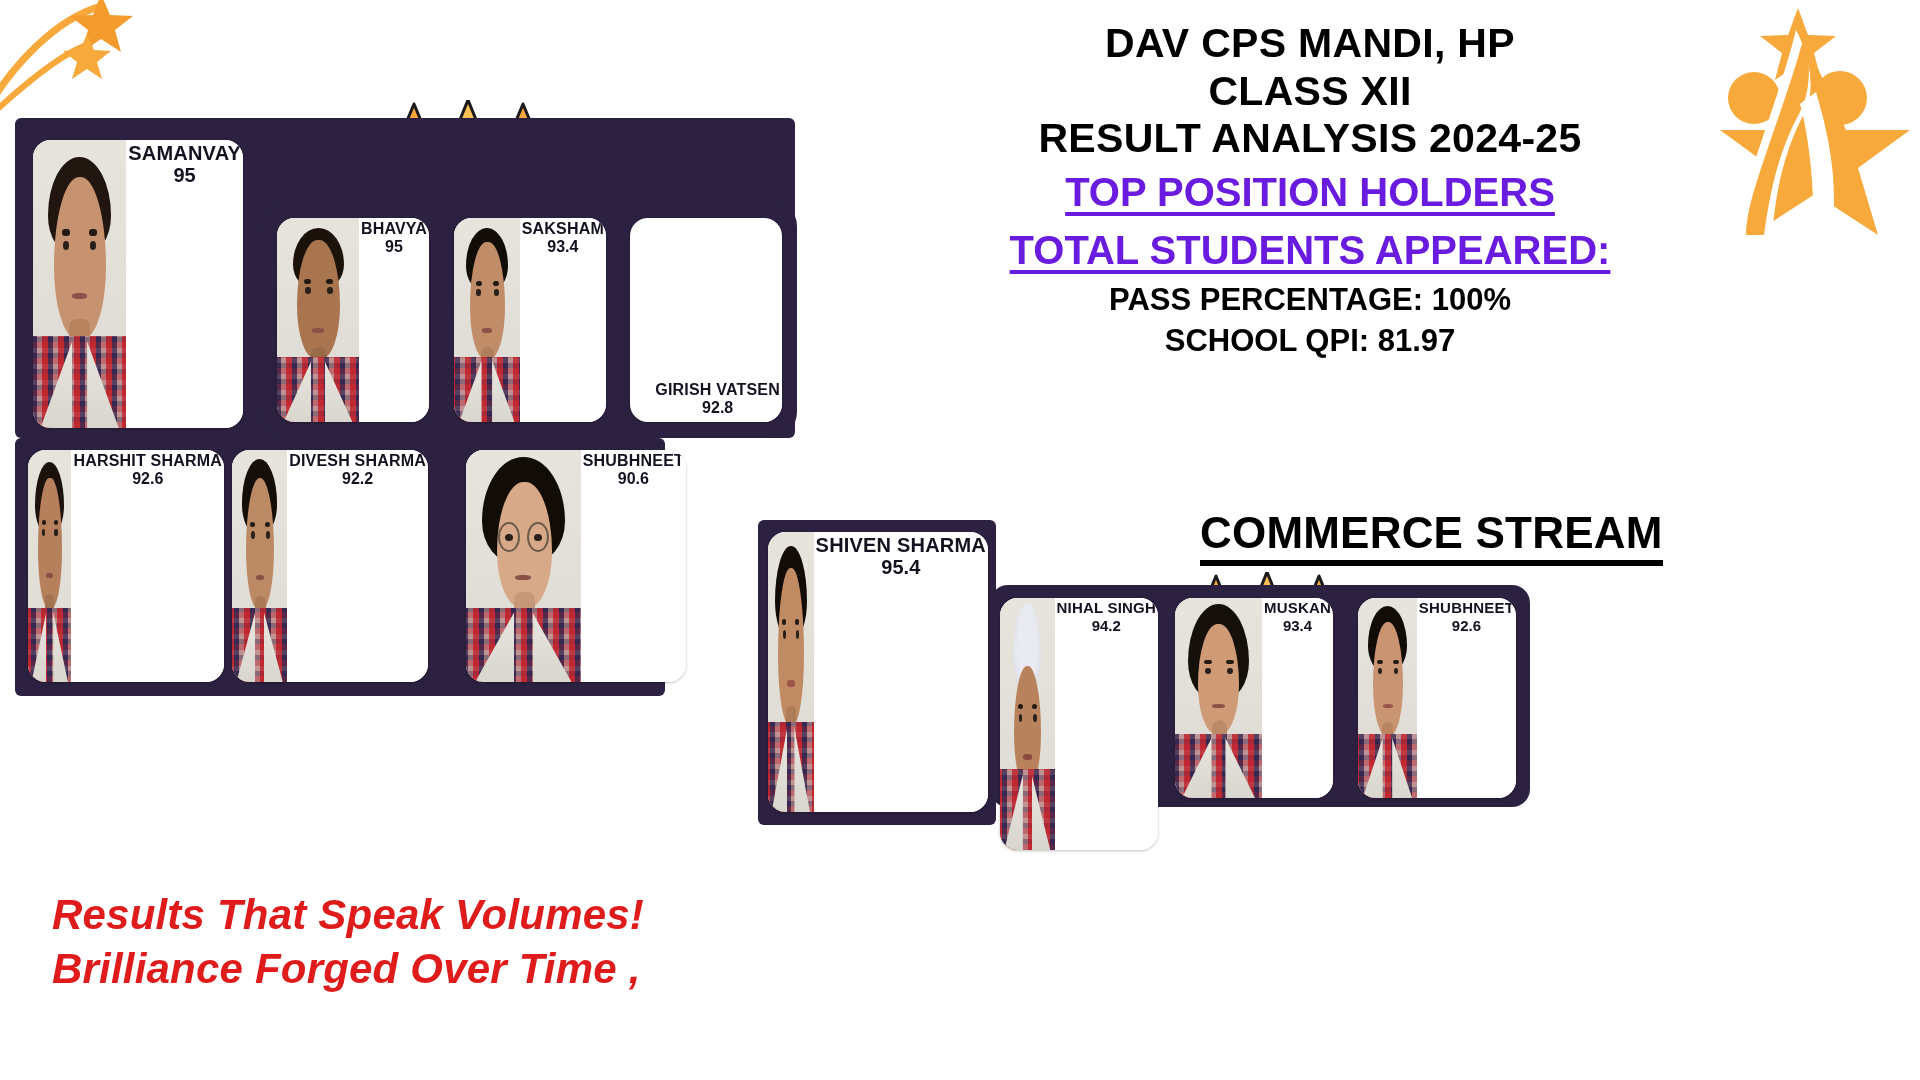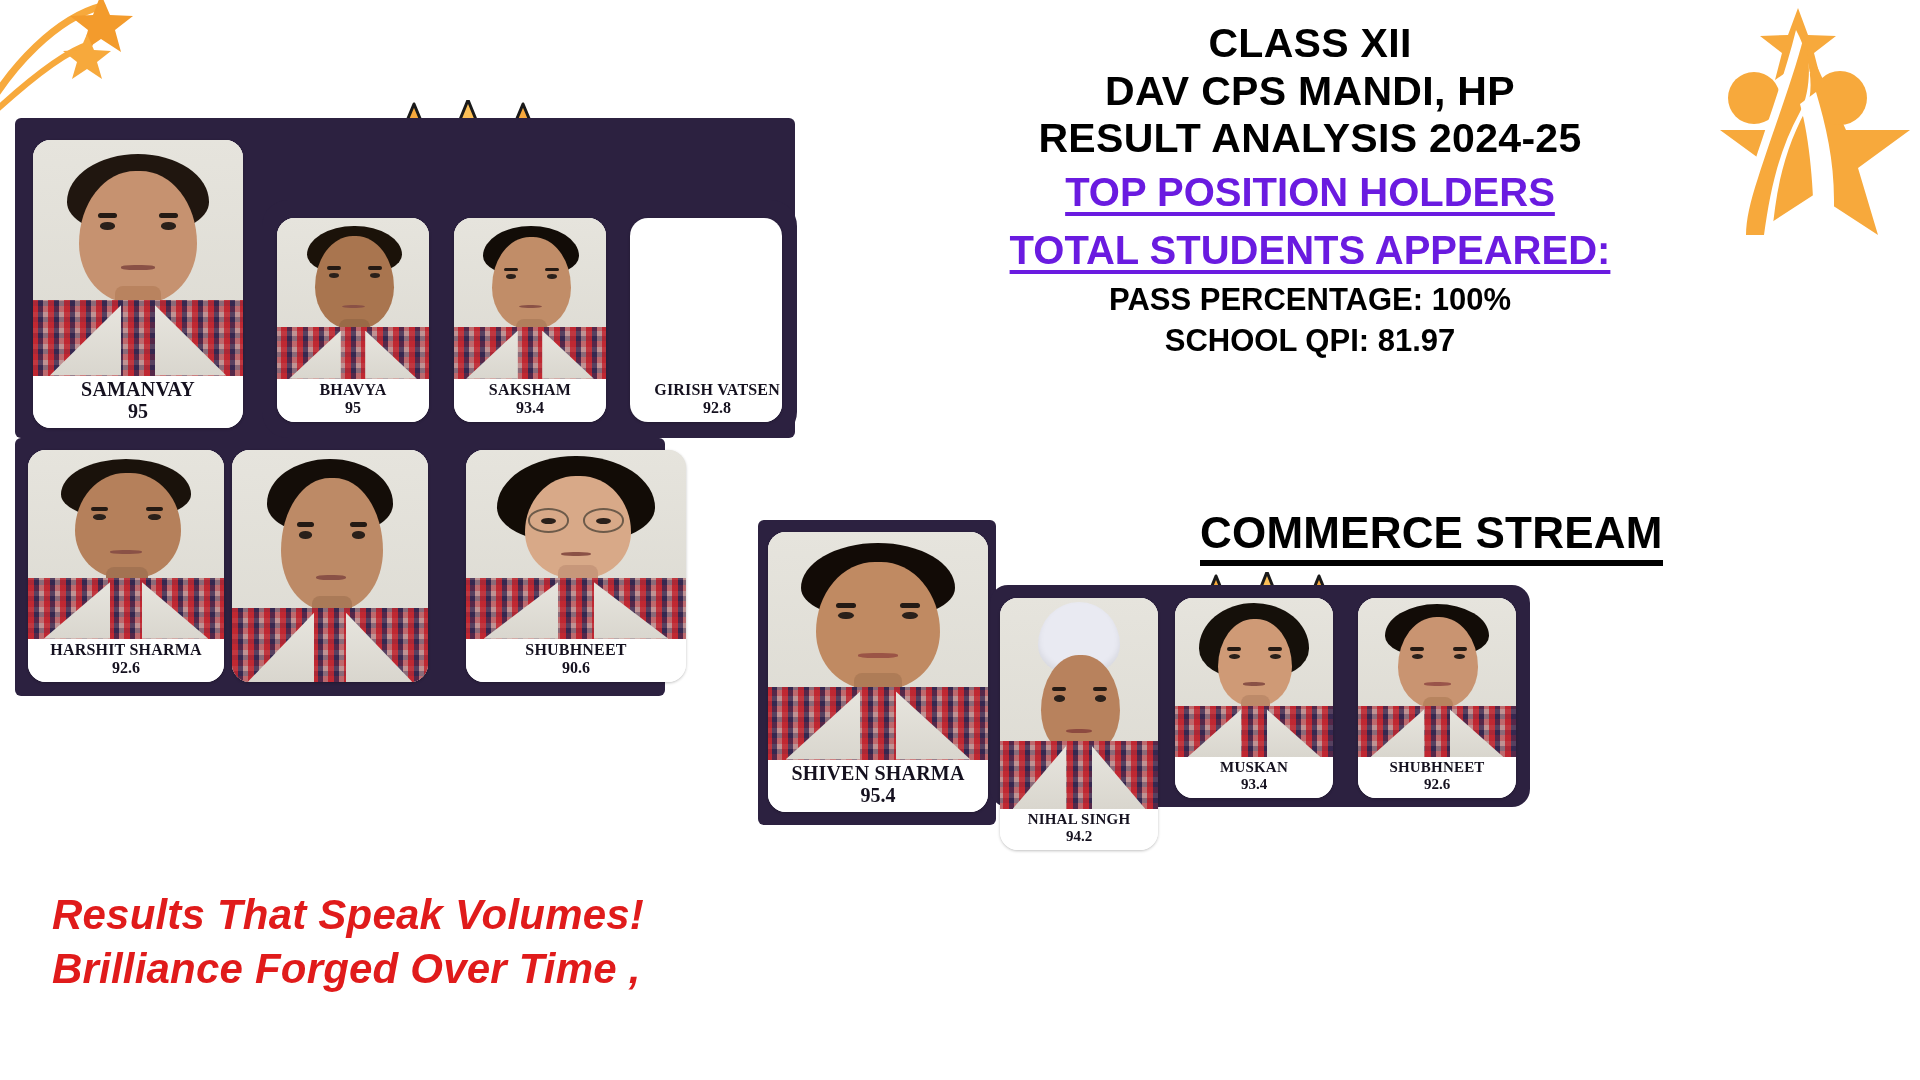--- a/index.html
+++ b/index.html
@@ -65,23 +65,22 @@
   #panel-nm-bot   { left:15px;  top:438px; width:650px;  height:258px; border-radius:6px; }
   #panel-cm-main  { left:758px; top:520px; width:238px;  height:305px; border-radius:6px; }
   #panel-cm-row   { left:990px; top:585px; width:540px;  height:222px; border-radius:18px; }
 
   
   .card {
     position:absolute;
     background:#ffffff;
     border-radius:18px;
     overflow:hidden;
-    display:flex; flex-direction:column;
+    display:flex; flex-direction:row;
     box-shadow:0 1px 3px rgba(0,0,0,.25);
-    font-family:Liberation Serif, serif;
   }
   .card .photo { flex:1 1 auto; position:relative; overflow:hidden; background:#dedbd4; }
   .card .caption {
     flex:0 0 auto; background:#fff; text-align:center;
     padding:2px 2px 5px; color:#15111f;
   }
   .card .nm { font-weight:bold; display:block; line-height:1.12; letter-spacing:.2px; }
   .card .sc { font-weight:bold; display:block; line-height:1.15; }
 
   
@@ -154,22 +153,22 @@
 
   <svg class="star-cluster" id="stars-nonmedical" viewBox="0 0 185 72">
     <g stroke="#1a1a1a" stroke-width="3" stroke-linejoin="round">
       <polygon points="38,4 48,28 74,30 54,47 60,70 38,57 16,70 22,47 2,30 28,28" fill="#F7A93C"></polygon>
       <polygon points="147,4 157,28 183,30 163,47 169,70 147,57 125,70 131,47 111,30 137,28" fill="#F7A93C"></polygon>
       <polygon points="92,0 103,27 131,29 109,47 116,72 92,58 68,72 75,47 53,29 81,27" fill="#FBBF57"></polygon>
     </g>
   </svg>
 
   <div id="header-block">
+    <div class="hline">DAV CPS MANDI, HP</div>
     <div class="hline">CLASS XII</div>
-    <div class="hline">DAV CPS MANDI, HP</div>
     <div class="hline">RESULT ANALYSIS 2024-25</div>
     <div class="purple">TOP POSITION HOLDERS</div>
     <div class="purple">TOTAL STUDENTS APPEARED: </div>
     <div class="stat">PASS PERCENTAGE: 100%</div>
     <div class="stat">SCHOOL QPI: 81.97</div>
   </div>
 
   <div class="stream-title" id="commerce-title">
     <span>COMMERCE STREAM</span>
     <span class="ul"></span>
@@ -302,20 +301,24 @@
       <div class="brow" style="left:33%;top:31%;"></div>
         <div class="brow" style="left:60%;top:31%;"></div>
       <div class="eye" style="left:34%;top:35%;"></div>
         <div class="eye" style="left:61%;top:35%;"></div>
       <div class="mouth" style="left:43%;width:15%;top:54%;"></div>
       <div class="neck" style="left:41%;top:63%;width:20%;height:15%;background:#aa7a58;"></div>
       <div class="plaid"></div>
         <div class="collarL"></div>
         <div class="collarR"></div>
     </div>
+    <div class="caption">
+      <span class="nm">DIVESH SHARMA</span>
+      <span class="sc">92.2</span>
+    </div>
   </div>
 
   <div class="card md" id="card-shubhneet">
     <div class="photo">
       <div class="bg"></div>
       <div class="hair" style="left:14%;top:3%;width:72%;height:46%;background:#120c06;"></div>
       <div class="head" style="left:27%;top:14%;width:48%;height:54%;background:#d8a988;"></div>
       <div class="glasses" style="left:28%;top:31%;width:19%;height:13%;"></div>
       <div class="glasses" style="left:53%;top:31%;width:19%;height:13%;"></div>
       <div class="eye" style="left:34%;top:36%;"></div>

